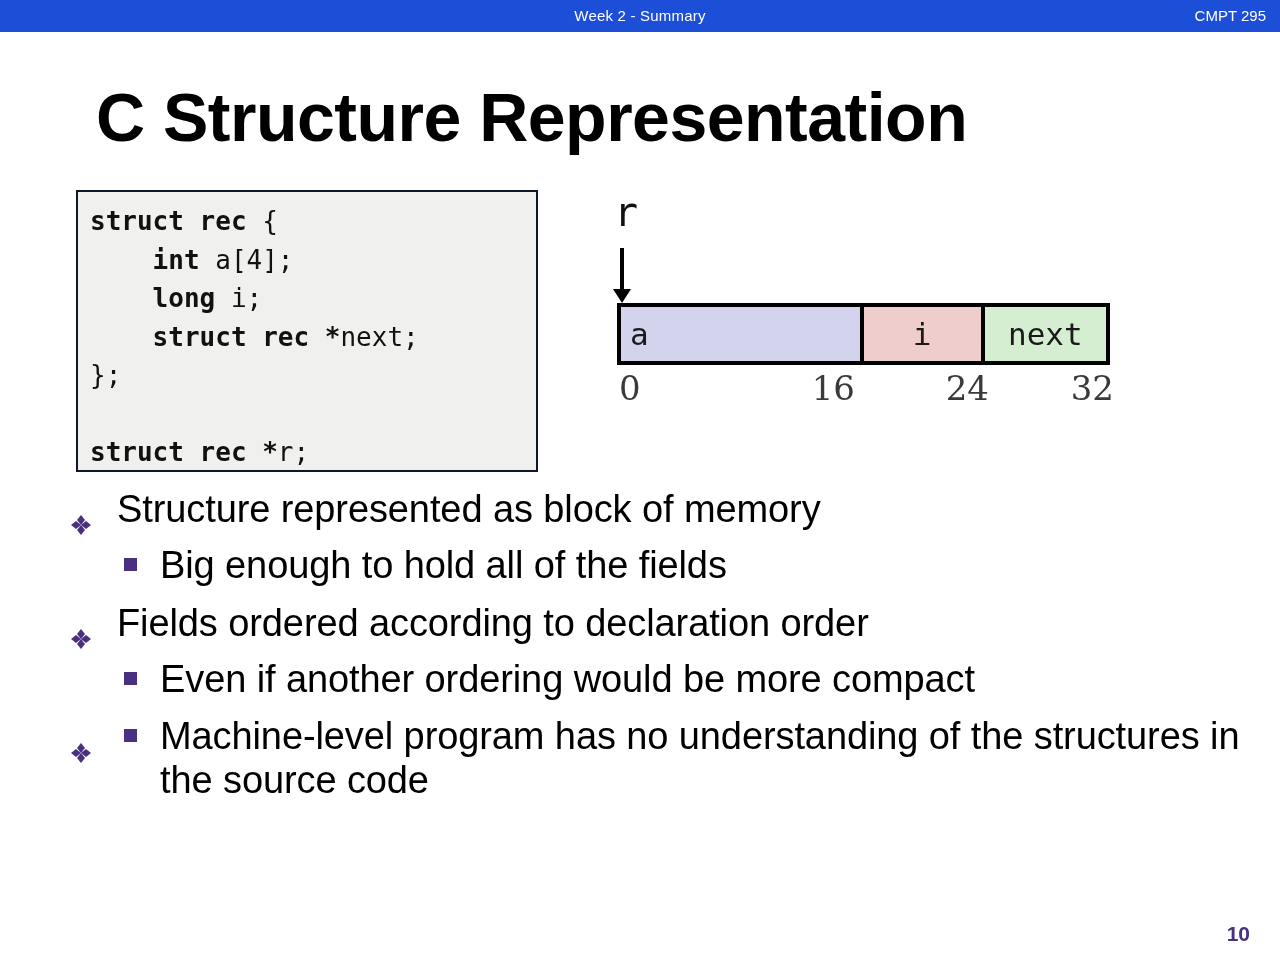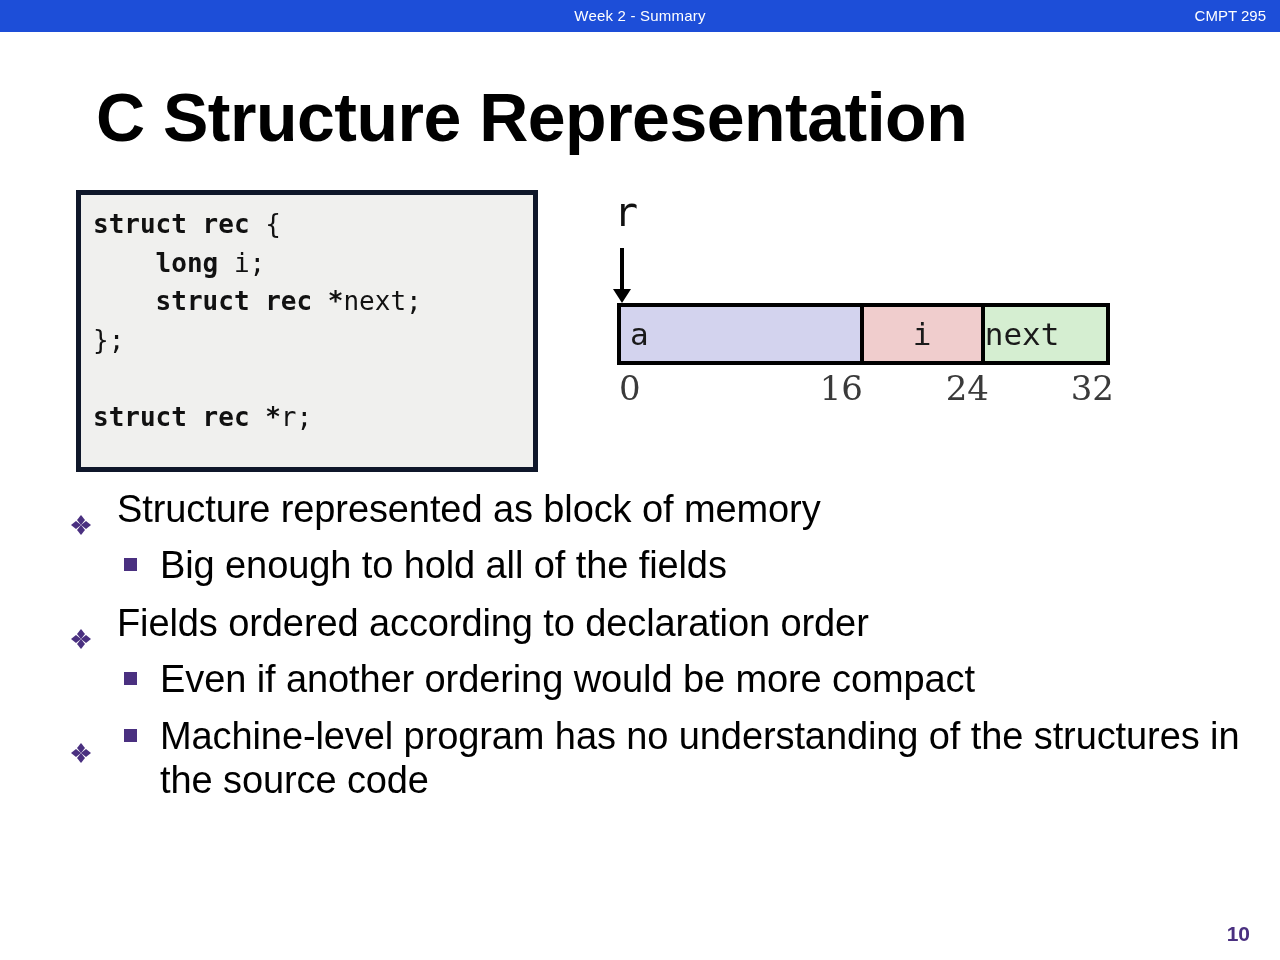--- a/index.html
+++ b/index.html
@@ -56,21 +56,21 @@
   }
 
   
   #code-box {
     position: absolute;
     left: 76px;
     top: 190px;
     width: 462px;
     height: 282px;
     background: #f0f0ee;
-    border: 5px solid #0f172a;
+    border: 2px solid #0f172a;
     box-sizing: border-box;
     font-family: "DejaVu Sans Mono", "Liberation Mono", monospace;
     font-size: 26px;
     line-height: 38.5px;
     color: #111111;
     padding: 10px 0 0 12px;
     box-sizing: border-box;
   }
   .code-line { white-space: pre; }
   .kw { font-weight: bold; }
@@ -140,39 +140,40 @@
   }
   #cell-i {
     flex: 0 0 25%;
     background: #f0cdcd;
     justify-content: center;
     border-right: 4px solid #000000;
   }
   #cell-next {
     flex: 0 0 25%;
     background: #d5eed1;
+    justify-content: center;
   }
 
   #mem-offsets {
     position: absolute;
     left: 17px;
     top: 178px;
     width: 493px;
     height: 40px;
     font-family: "DejaVu Serif", "Liberation Serif", serif;
     font-size: 34px;
     color: #3a3a3a;
   }
   .offset-tick {
     position: absolute;
     top: 0;
     white-space: nowrap;
   }
   #off-0  { left: 2px; }
-  #off-16 { left: 246px; transform: translateX(-100%); padding-left: 0; }
+  #off-16 { left: 238px; transform: translateX(-100%); padding-left: 0; }
   #off-24 { left: 372px; transform: translateX(-100%); }
   #off-32 { left: 497px; transform: translateX(-100%); }
 
   
   #bullets {
     position: absolute;
     left: 62px;
     top: 486px;
     width: 1180px;
   }
@@ -226,20 +227,21 @@
 
 <div id="header-bar">
   <div id="header-center">Week 2 - Summary</div>
   <div id="header-right">CMPT 295</div>
 </div>
 
 <div id="page-title">C Structure Representation</div>
 
 <div id="code-box">
   <div class="code-line"><span class="kw">struct rec </span><span class="id">{</span></div>
+  <div class="code-line"><span class="kw">    int </span><span class="id">a[4];</span></div>
   <div class="code-line"><span class="kw">    long </span><span class="id">i;</span></div>
   <div class="code-line"><span class="kw">    struct rec *</span><span class="id">next;</span></div>
   <div class="code-line"><span class="kw"></span><span class="id">};</span></div>
   <div class="code-line code-blank"><span class="kw"></span><span class="id"></span></div>
   <div class="code-line"><span class="kw">struct rec *</span><span class="id">r;</span></div>
 </div>
 
 <div id="mem-diagram">
 
   <div id="ptr-label">r</div>

